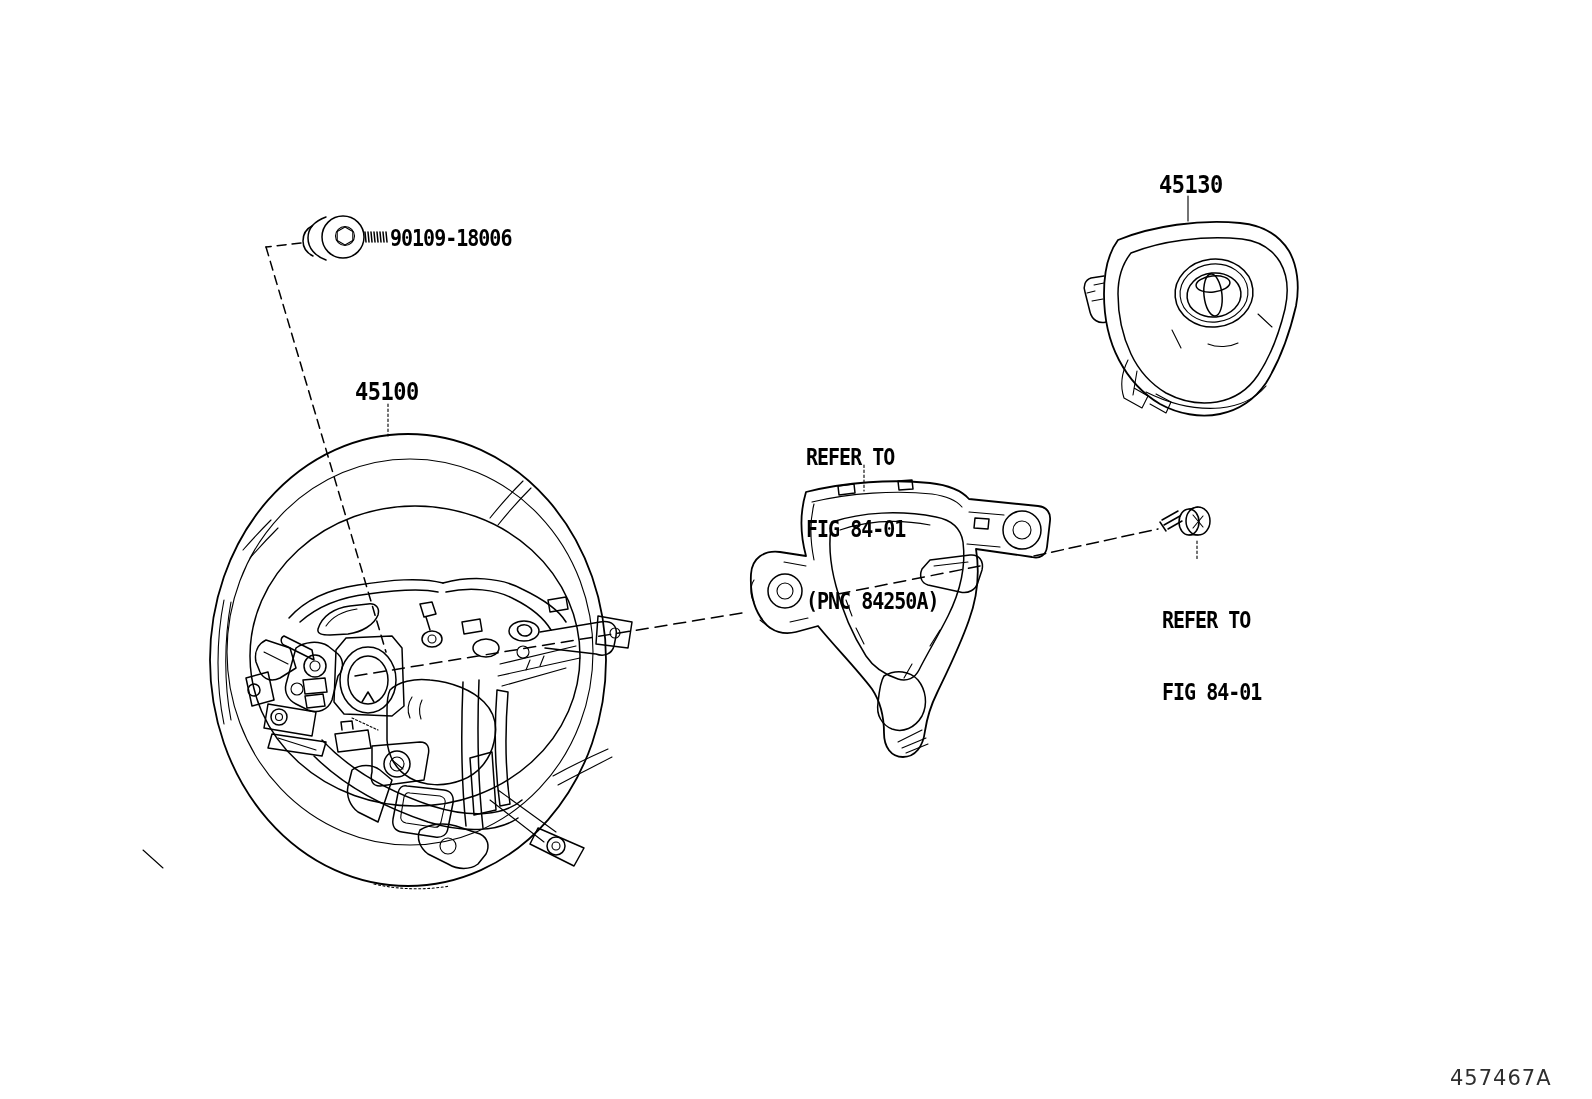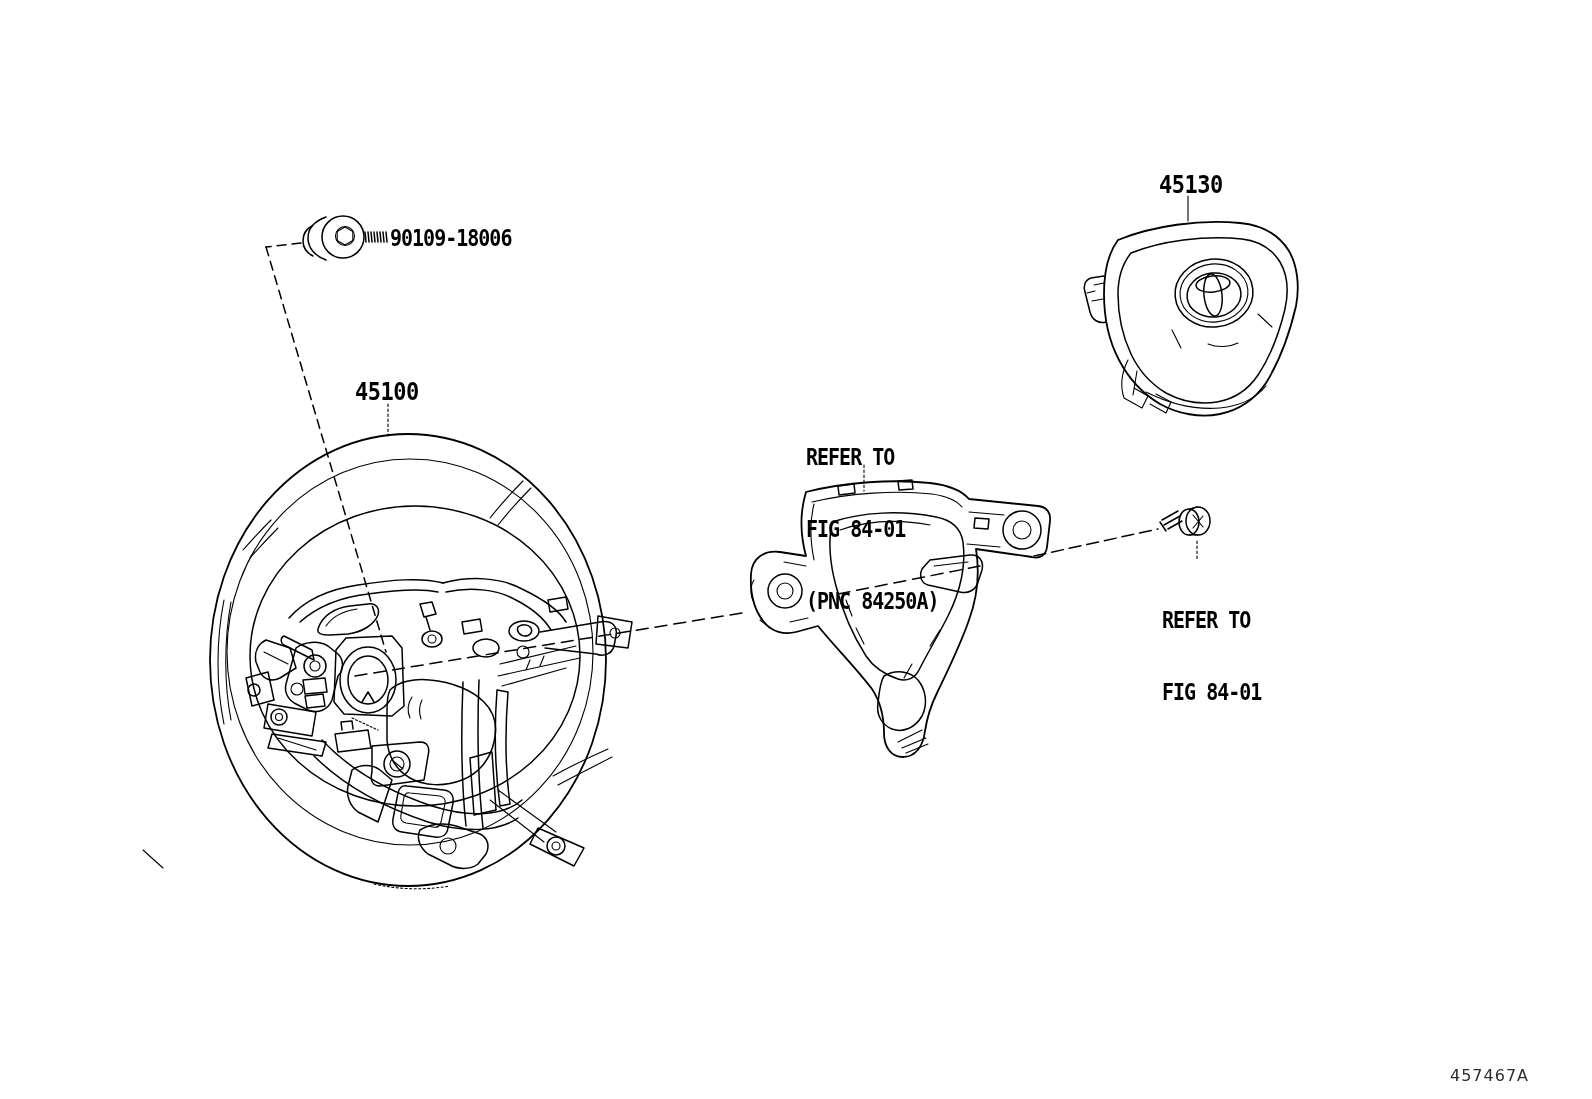--- a/index.html
+++ b/index.html
@@ -30,21 +30,21 @@
     transform-origin:0 0;
     white-space:pre;
   }
   .pn-big{font-size:22px;letter-spacing:-0.5px;}
   .pn-small{font-size:20px;letter-spacing:-1px;}
   .note{line-height:21px;}
   .figcode{
     position:absolute;
     font-family:"DejaVu Sans","Liberation Sans",sans-serif;
     font-weight:normal;
-    font-size:16px;
+    font-size:21px;
     letter-spacing:1px;
     color:var(--figcode);
   }
 </style>
 </head>
 <body>
 
 <div class="canvas">
 
   <svg class="artwork" width="1592" height="1099" viewBox="0 0 1592 1099">

